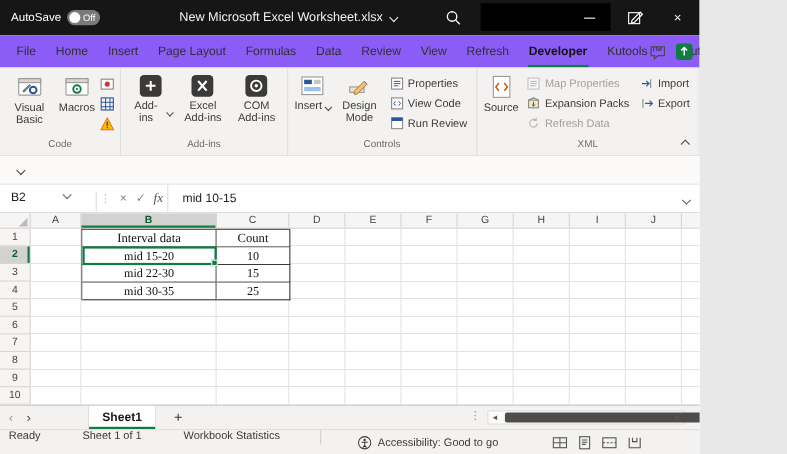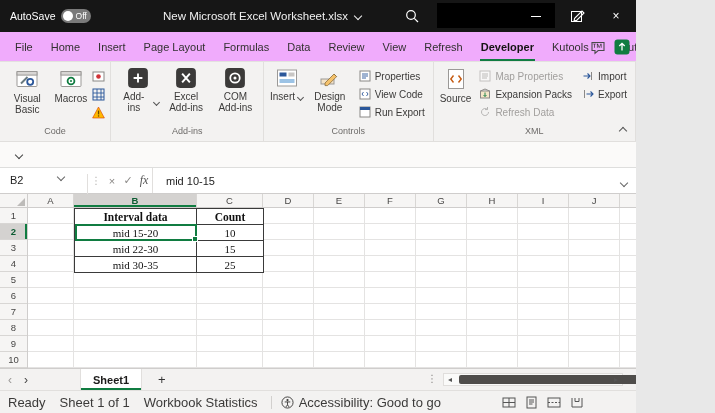--- a/index.html
+++ b/index.html
@@ -17,21 +17,21 @@
   .chev.up{transform:rotate(225deg);}
   .tb-search{position:absolute;left:405px;top:9px;}
   .redacted{position:absolute;left:437px;top:3px;width:118px;height:25px;background:#000;}
   .tb-pen{position:absolute;left:572px;top:9px;}
   .winctls{position:absolute;right:0;top:0;height:32px;display:flex;}
   .wbtn{width:40px;height:32px;display:flex;align-items:center;justify-content:center;color:#fff;font-size:12px;}
   .minline{width:10px;height:1px;background:#fff;display:inline-block;}
   .maxbox{width:9px;height:9px;border:1px solid #fff;display:inline-block;}
 
   
-  .tabrow{position:absolute;top:32px;left:0;right:0;height:30px;background:#f0abfc;border-bottom:1px solid #e3e1df;display:flex;align-items:stretch;padding-left:6px;box-sizing:border-box;}
+  .tabrow{position:absolute;top:32px;left:0;right:0;height:30px;background:#8b5cf6;border-bottom:1px solid #e3e1df;display:flex;align-items:stretch;padding-left:6px;box-sizing:border-box;}
   .rtab{padding:0 9px;display:flex;align-items:center;font-size:11px;color:#323130;position:relative;white-space:nowrap;}
   .rtab.active{font-weight:700;color:#151413;}
   .rtab.active::after{content:"";position:absolute;left:8px;right:8px;bottom:0;height:2.5px;background:#107c41;}
   .tabicons{position:absolute;right:6px;top:0;height:30px;display:flex;align-items:center;gap:8px;}
 
   
   .ribbon{position:absolute;top:62px;left:0;right:0;height:80px;background:#f3f2f1;display:flex;box-sizing:border-box;border-bottom:1px solid #e1dfdd;}
   .rgroup{display:flex;flex-direction:column;border-right:1px solid #e1dfdd;}
   .rgc{flex:1;display:flex;align-items:flex-start;padding:3px 3px 0;}
   .rgl{height:16px;font-size:9px;color:#6d6b69;text-align:center;line-height:13px;}
@@ -82,42 +82,42 @@
       linear-gradient(#e4e3e2,#e4e3e2) 438px 0/1px 100% no-repeat,
       linear-gradient(#e4e3e2,#e4e3e2) 489px 0/1px 100% no-repeat,
       linear-gradient(#e4e3e2,#e4e3e2) 540px 0/1px 100% no-repeat,
       linear-gradient(#e4e3e2,#e4e3e2) 591px 0/1px 100% no-repeat,
       linear-gradient(#e4e3e2,#e4e3e2) 642px 0/1px 100% no-repeat,
       #ffffff;}
   .dtable{position:absolute;left:46px;top:0;width:190px;border-top:1px solid #3a3a3a;border-left:1px solid #3a3a3a;box-sizing:border-box;z-index:2;}
   .trow{display:flex;height:16px;}
   .tc{border-right:1px solid #3a3a3a;border-bottom:1px solid #3a3a3a;box-sizing:border-box;font:11px "Liberation Serif",serif;display:flex;align-items:center;justify-content:center;background:#fff;color:#111;}
   .tc.b{width:122px;}.tc.c{width:67px;}
-  .trow.th .tc{font-weight:700;font-size:11.5px;}
+  .trow.th .tc{font-weight:400;font-size:11.5px;}
   .selbox{position:absolute;left:0;top:15px;width:122px;height:17px;border:2px solid #107c41;box-sizing:border-box;pointer-events:none;z-index:3;}
   .selbox::after{content:"";position:absolute;right:-3px;bottom:-3px;width:4px;height:4px;background:#107c41;border:1px solid #fff;}
 
   .vscroll{position:absolute;left:700px;top:194px;width:15px;height:174px;background:#f3f2f1;border-left:1px solid #dcdad8;box-sizing:border-box;}
   .vsarrow{position:absolute;left:0;right:0;text-align:center;font-size:7px;color:#555;line-height:10px;}
   .vs-thumb{position:absolute;left:3px;right:2px;top:15px;height:48px;background:#8f8d8b;}
 
   
   .sheetbar{position:absolute;top:368px;left:0;right:0;height:22px;background:#f3f2f1;border-top:1px solid #cfcdcc;box-sizing:border-box;display:flex;align-items:center;}
   .snav{width:16px;text-align:center;color:#444;font-size:12px;line-height:20px;}
   .snav.dim{color:#9a9896;}
   .stab{margin-left:46px;height:100%;background:#fff;display:flex;align-items:center;padding:0 12px;font-size:11px;font-weight:700;color:#1c1b1a;position:relative;border-left:1px solid #e1dfdd;border-right:1px solid #e1dfdd;box-sizing:border-box;}
   .stab::after{content:"";position:absolute;left:0;right:0;bottom:0;height:2px;background:#107c41;}
   .addsheet{margin-left:16px;color:#333;font-size:13px;line-height:18px;}
   .splitter{position:absolute;left:427px;top:0;height:22px;line-height:20px;color:#8a8886;font-size:10px;}
   .hscroll{position:absolute;left:443px;right:13px;top:4px;height:13px;background:#fafaf9;border:1px solid #e0dedc;box-sizing:border-box;}
   .hsarrow{position:absolute;top:0;width:12px;height:100%;text-align:center;font-size:8px;color:#555;line-height:11px;}
   .hs-thumb{position:absolute;left:15px;width:205px;top:1px;bottom:1px;background:#4f4d4b;border-radius:2px;}
 
   
-  .statusbar{position:absolute;top:390px;left:0;right:0;height:23px;background:#f3f2f1;border-top:1px solid #e1dfdd;box-sizing:border-box;display:flex;align-items:center;font-size:13px;color:#3b3a39;}
+  .statusbar{position:absolute;top:390px;left:0;right:0;height:23px;background:#f3f2f1;border-top:1px solid #e1dfdd;box-sizing:border-box;display:flex;font-size:10px;color:#3b3a39;gap:24px;}
   .sb-ready{margin-left:8px;}
   .sb-info{margin-left:14px;}
   .sb-stats{margin-left:14px;}
   .sb-div{width:1px;height:13px;background:#d2d0ce;margin-left:13px;}
   .sb-access{display:flex;align-items:center;gap:5px;margin-left:9px;}
   .sb-views{position:absolute;left:502px;top:0;height:23px;display:flex;gap:9px;align-items:center;}
 </style>
 </head>
 <body>
 
@@ -288,21 +288,21 @@
                 <rect x="1" y="1" width="10" height="10" fill="#fff" stroke="#8a8886"></rect>
                 <path d="M4.5 4L3 6l1.5 2M7.5 4L9 6 7.5 8" fill="none" stroke="#2b579a" stroke-width=".9"></path>
               </svg>
             <span>View Code</span>
           </div>
           <div class="smallbtn">
             <svg width="12" height="12" viewBox="0 0 12 12">
                 <rect x="1" y="1" width="10" height="10" fill="#fff" stroke="#8a8886"></rect>
                 <rect x="1" y="1" width="10" height="3" fill="#2b579a"></rect>
               </svg>
-            <span>Run Export</span>
+            <span>Run Review</span>
           </div>
         </div>
       </div>
       <div class="rgl">Controls</div>
     </div>
 
     <div class="rgroup">
       <div class="rgc">
         <div class="bigbtn">
           <svg width="24" height="24" viewBox="0 0 24 24">

